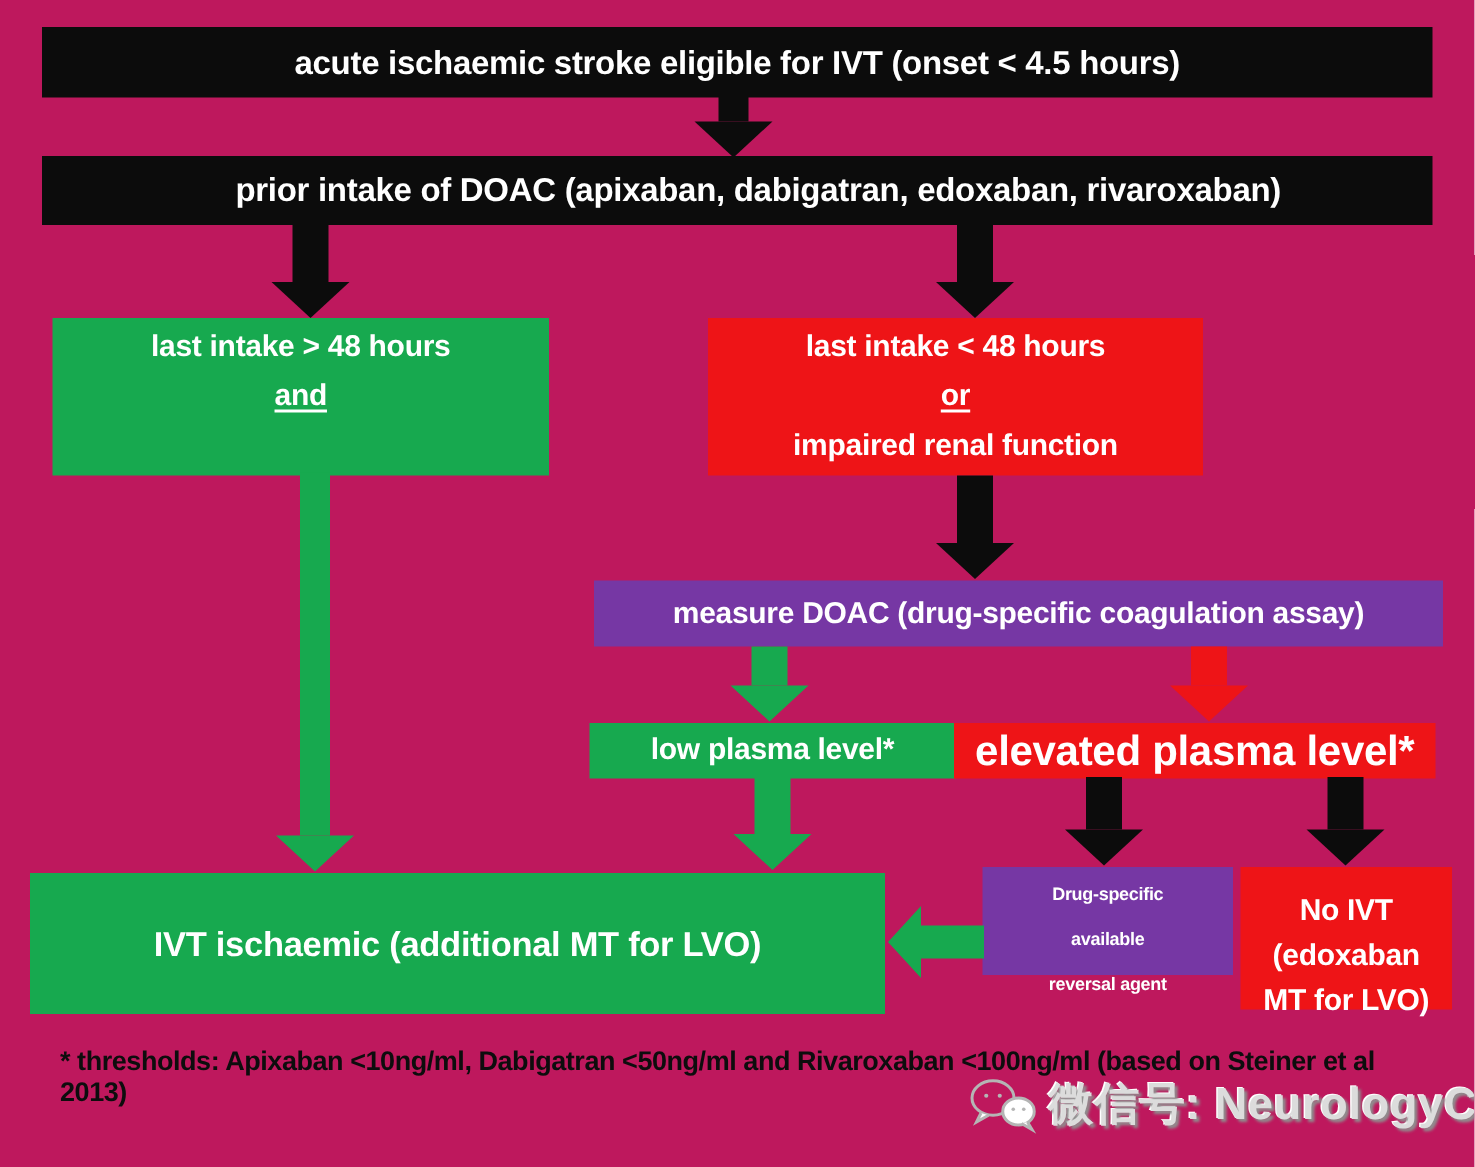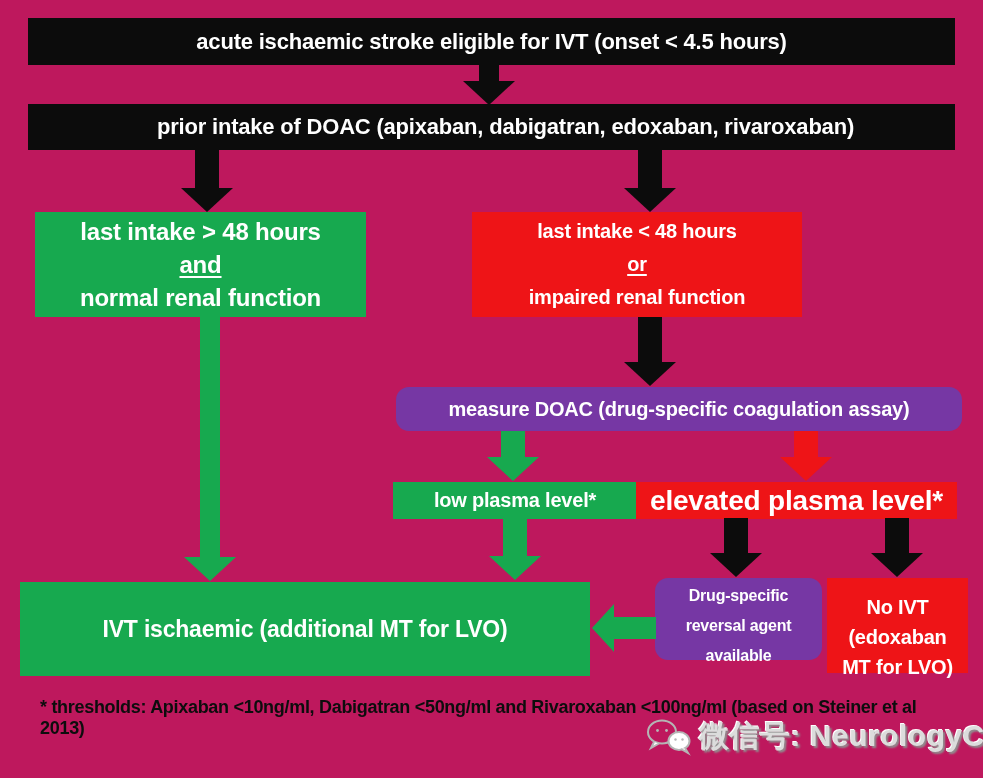--- a/index.html
+++ b/index.html
@@ -13,21 +13,21 @@
     position:relative;width:983px;height:778px;background:#be185d;overflow:hidden;
     font-family:"Liberation Sans", sans-serif;
   }
   .box{
     position:absolute;color:#fff;font-weight:bold;text-align:center;
     letter-spacing:-0.2px;box-sizing:border-box;
   }
   .black{background:var(--black);}
   .green{background:var(--green);}
   .red{background:var(--red);}
-  .purple{background:var(--purple);border-radius:13px;}
+  .purple{background:var(--purple);}
   .u{text-decoration:underline;text-decoration-thickness:2px;text-underline-offset:3px;}
 
   
   .varrow{position:absolute;display:flex;flex-direction:column;align-items:center;}
   .varrow .stem{flex:1;width:24px;}
   .varrow.thin .stem{width:20px;}
   .varrow .head{width:0;height:0;
     border-left:26px solid transparent;border-right:26px solid transparent;border-top-style:solid;border-top-width:24px;}
   .c-black .stem{background:var(--black);} .c-black .head{border-top-color:var(--black);}
   .c-green .stem{background:var(--green);} .c-green .head{border-top-color:var(--green);}
@@ -69,24 +69,23 @@
 
   <div class="varrow c-black" style="left:181px;top:150px;width:52px;height:62px;">
     <div class="stem"></div>
     <div class="head"></div>
   </div>
   <div class="varrow c-black" style="left:624px;top:150px;width:52px;height:62px;">
     <div class="stem"></div>
     <div class="head"></div>
   </div>
 
-  <div class="box green" style="left:35px;top:212px;width:331px;height:105px;font-size:24px;line-height:33px;padding-top:3px;">
+  <div class="box green" style="left:35px;top:212px;width:331px;height:105px;font-size:20px;line-height:33px;padding-top:3px;">
     <span class="line">last intake &gt; 48 hours</span>
     <span class="line u">and</span>
-    <span class="line">normal renal function</span>
   </div>
 
   <div class="box red" style="left:472px;top:212px;width:330px;height:105px;font-size:20px;line-height:33px;padding-top:3px;">
     <span class="line">last intake &lt; 48 hours</span>
     <span class="line u">or</span>
     <span class="line">impaired renal function</span>
   </div>
 
   <div class="varrow c-green thin" style="left:184px;top:315px;width:52px;height:266px;">
     <div class="stem"></div>
@@ -121,24 +120,24 @@
     <div class="stem"></div>
     <div class="head"></div>
   </div>
   <div class="varrow c-black" style="left:871px;top:518px;width:52px;height:59px;">
     <div class="stem"></div>
     <div class="head"></div>
   </div>
 
   <div class="box green" style="left:20px;top:582px;width:570px;height:94px;font-size:23px;line-height:94px;">IVT ischaemic (additional MT for LVO)</div>
 
-  <div class="box purple" style="left:655px;top:578px;width:167px;height:82px;font-size:16px;line-height:30px;padding-top:3px;">
+  <div class="box purple" style="left:655px;top:578px;width:167px;height:72px;font-size:12px;line-height:30px;padding-top:3px;">
     <span class="line">Drug-specific</span>
+    <span class="line">available</span>
     <span class="line">reversal agent</span>
-    <span class="line">available</span>
   </div>
 
   <div class="box red" style="left:827px;top:578px;width:141px;height:95px;font-size:20px;line-height:30px;padding-top:14px;">
     <span class="line">No IVT</span>
     <span class="line">(edoxaban</span>
     <span class="line">MT for LVO)</span>
   </div>
 
   <div class="harrow" style="left:592px;top:604px;width:64px;height:48px;">
     <div class="headL"></div>

